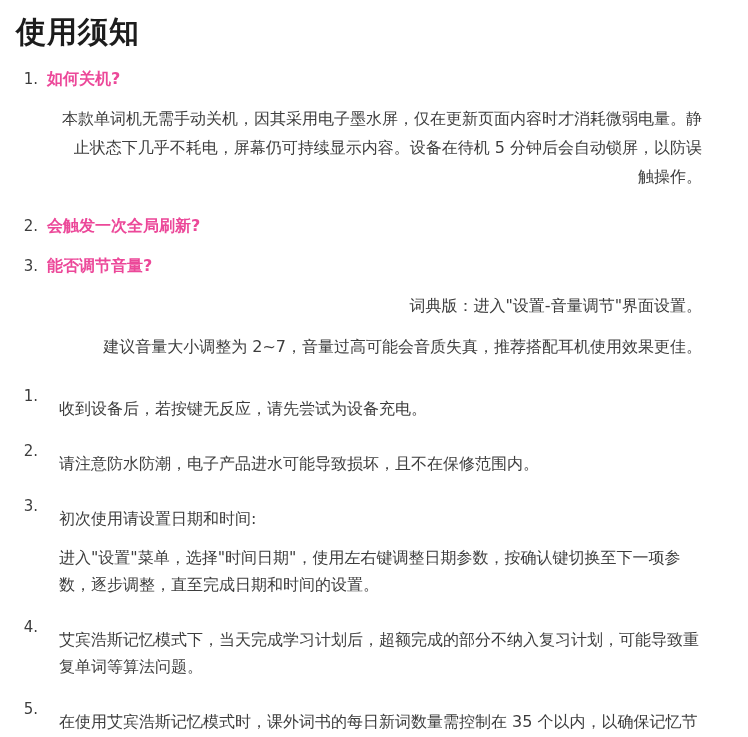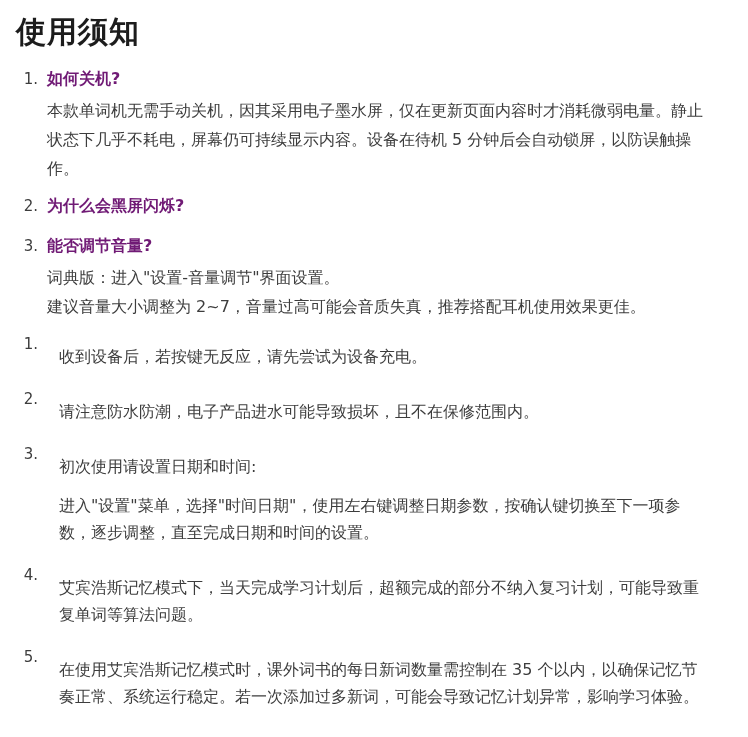--- a/index.html
+++ b/index.html
@@ -47,28 +47,29 @@
     color: #3d3d3d;
   }
   .faq .num { line-height: 26px; }
   .content {
     flex: 1;
     font-size: 16px;
     color: #3d3d3d;
   }
   .q {
     font-weight: 700;
-    color: #701a75;
+    color: #ec4899;
     font-size: 16px;
     line-height: 26px;
     margin: 0 0 4px 0;
   }
   .faq .content p.a {
-    margin: 0;
+    margin: 12px;
     line-height: 29px;
+    text-align: right;
   }
   .notes .content p.n {
     margin: 12px;
     line-height: 27px;
   }
 </style>
 </head>
 <body>
 
 <div class="page">
@@ -81,21 +82,21 @@
       <span class="num">1.</span>
       <div class="content">
         <div class="q">如何关机?</div>
         <p class="a">本款单词机无需手动关机，因其采用电子墨水屏，仅在更新页面内容时才消耗微弱电量。静止状态下几乎不耗电，屏幕仍可持续显示内容。设备在待机 5 分钟后会自动锁屏，以防误触操作。</p>
       </div>
     </div>
 
     <div class="item">
       <span class="num">2.</span>
       <div class="content">
-        <div class="q">为什么会黑屏闪烁?</div>
+        <div class="q">会触发一次全局刷新?</div>
       </div>
     </div>
 
     <div class="item">
       <span class="num">3.</span>
       <div class="content">
         <div class="q">能否调节音量?</div>
         <p class="a">词典版：进入"设置-音量调节"界面设置。</p>
         <p class="a">建议音量大小调整为 2~7，音量过高可能会音质失真，推荐搭配耳机使用效果更佳。</p>
       </div>

